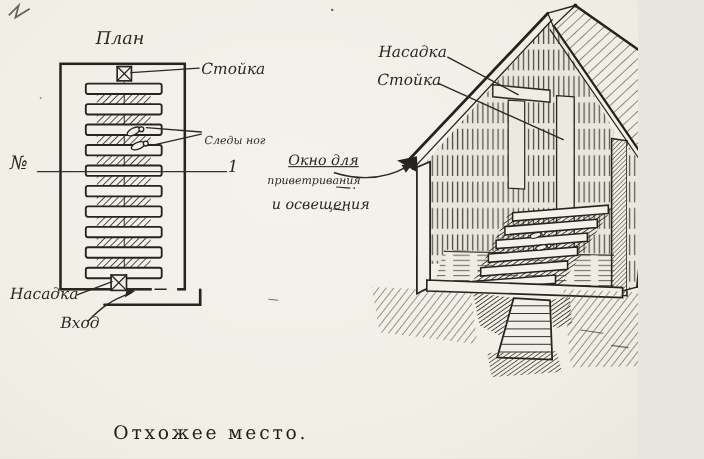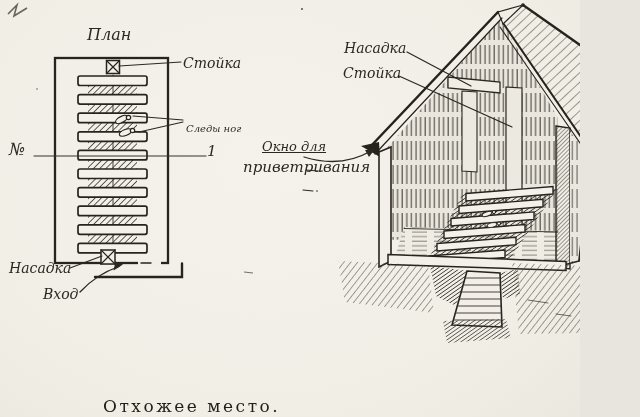--- a/index.html
+++ b/index.html
@@ -226,22 +226,23 @@
     <circle cx="317" cy="191" r="0.8" fill="#2b2822"></circle>
   </g>
 </svg>
 
   <div class="lbl" style="left:87px;top:27px;font-size:16px;">План</div>
   <div class="lbl" style="left:183px;top:56px;font-size:14px;">Стойка</div>
   <div class="lbl" style="left:186px;top:112px;font-size:10px;margin-top:12px;">Следы ног</div>
   <div class="lbl" style="left:9px;top:141px;font-size:17px;">№</div>
   <div class="lbl" style="left:207px;top:144px;font-size:15px;">1</div>
   <div class="lbl" style="left:9px;top:261px;font-size:14px;">Насадка</div>
-  <div class="lbl" style="left:43px;top:287px;font-size:14px;">Вход</div>
+  <div class="lbl" style="left:55px;top:287px;font-size:14px;">Вход</div>
 
   <div class="lbl" style="left:344px;top:41px;font-size:14px;">Насадка</div>
   <div class="lbl" style="left:343px;top:66px;font-size:14px;">Стойка</div>
   <div class="lbl" style="left:262px;top:140px;font-size:13px;text-decoration:underline;">Окно для</div>
-  <div class="lbl" style="left:243px;top:160px;font-size:15px;">приветривания</div>
-
-  <div class="cap" style="left:103px;top:396px;font-size:17px;letter-spacing:2.5px;">Отхожее место.</div>
+  <div class="lbl" style="left:243px;top:160px;font-size:10px;">приветривания</div>
+  <div class="lbl" style="left:247px;top:180px;font-size:13px;">и освещения</div>
+
+  <div class="cap" style="left:103px;top:384px;font-size:17px;letter-spacing:2.5px;">Отхожее место.</div>
 
 </div>
 
 </body></html>

